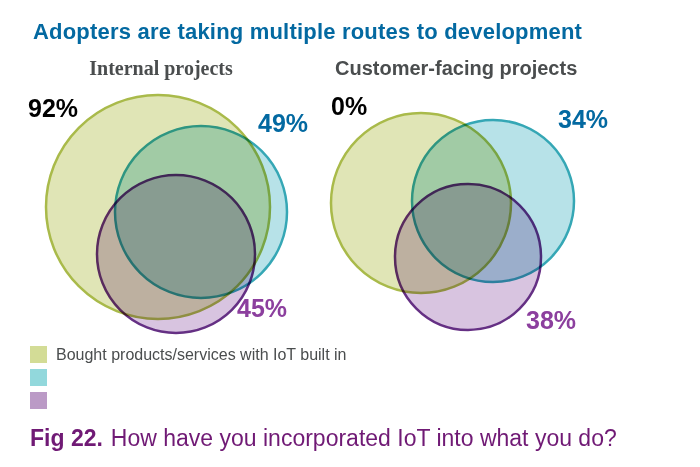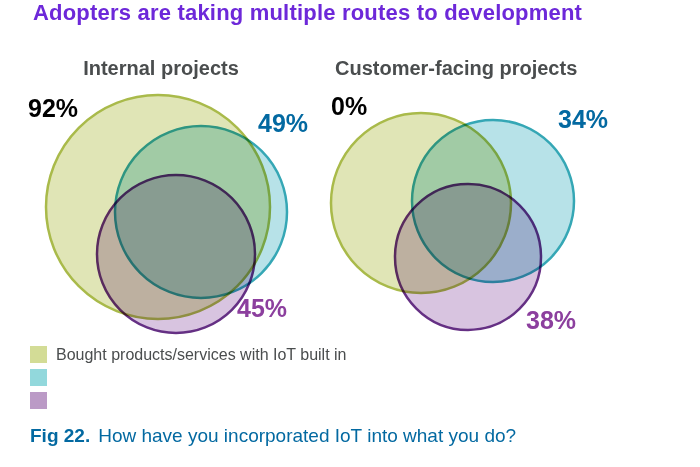--- a/index.html
+++ b/index.html
@@ -12,37 +12,37 @@
     width: 700px;
     height: 467px;
     background: #ffffff;
     font-family: "Liberation Sans", sans-serif;
     color: #4a4d4e;
     overflow: hidden;
   }
   .page-title {
     position: absolute;
     left: 33px;
-    top: 0;
+    top: 19px;
     font-size: 22px;
     font-weight: bold;
     letter-spacing: 0.2px;
-    color: #6d28d9;
+    color: #0369a1;
     white-space: nowrap;
   }
   .venn-subtitle {
     position: absolute;
     top: 57px;
     font-size: 20px;
     font-weight: bold;
     color: #4a4d4e;
     text-align: center;
     white-space: nowrap;
   }
-  .venn-subtitle.internal { left: 56px; width: 210px; }
+  .venn-subtitle.internal { left: 56px; width: 210px; font-family: Liberation Serif, serif; }
   .venn-subtitle.customer { left: 335px; width: 220px; }
 
   .venn-svg {
     position: absolute;
     left: 0;
     top: 0;
   }
   .venn-svg circle {
     mix-blend-mode: multiply;
     stroke-width: 2.5;
@@ -82,22 +82,22 @@
   .sw-retrofitted { background: #bb9ac6; }
   .legend-label {
     font-size: 16px;
     color: #4a4d4e;
     white-space: nowrap;
   }
   .caption {
     position: absolute;
     left: 30px;
     top: 425px;
-    font-size: 19px;
-    color: #0369a1;
+    font-size: 23px;
+    color: #701a75;
     white-space: nowrap;
   }
   .caption .fig-label {
     font-weight: bold;
     margin-right: 8px;
   }
 </style>
 </head>
 <body>
 

